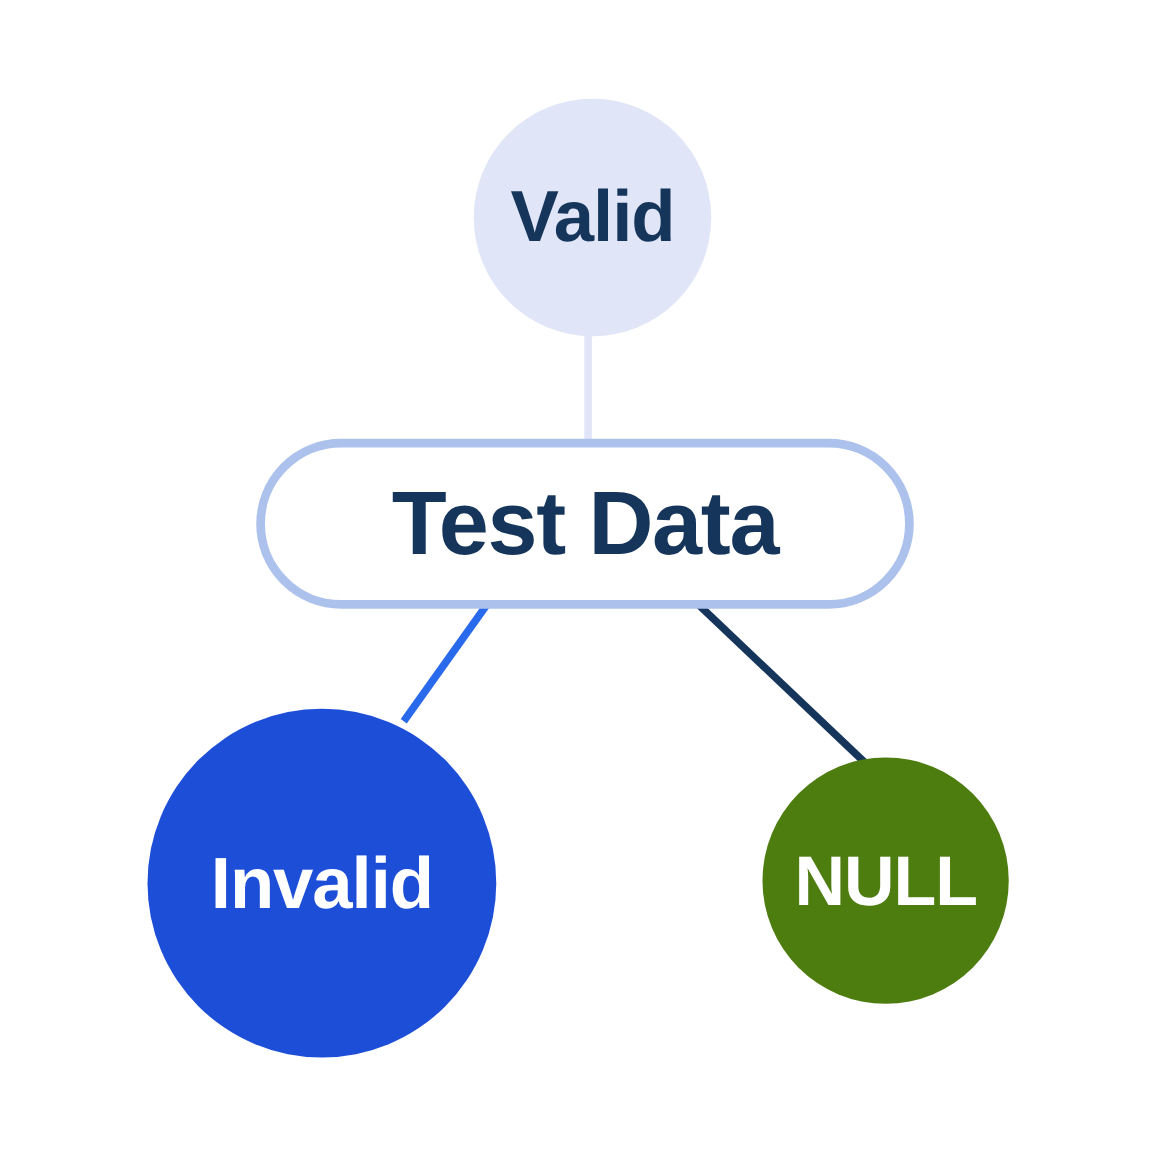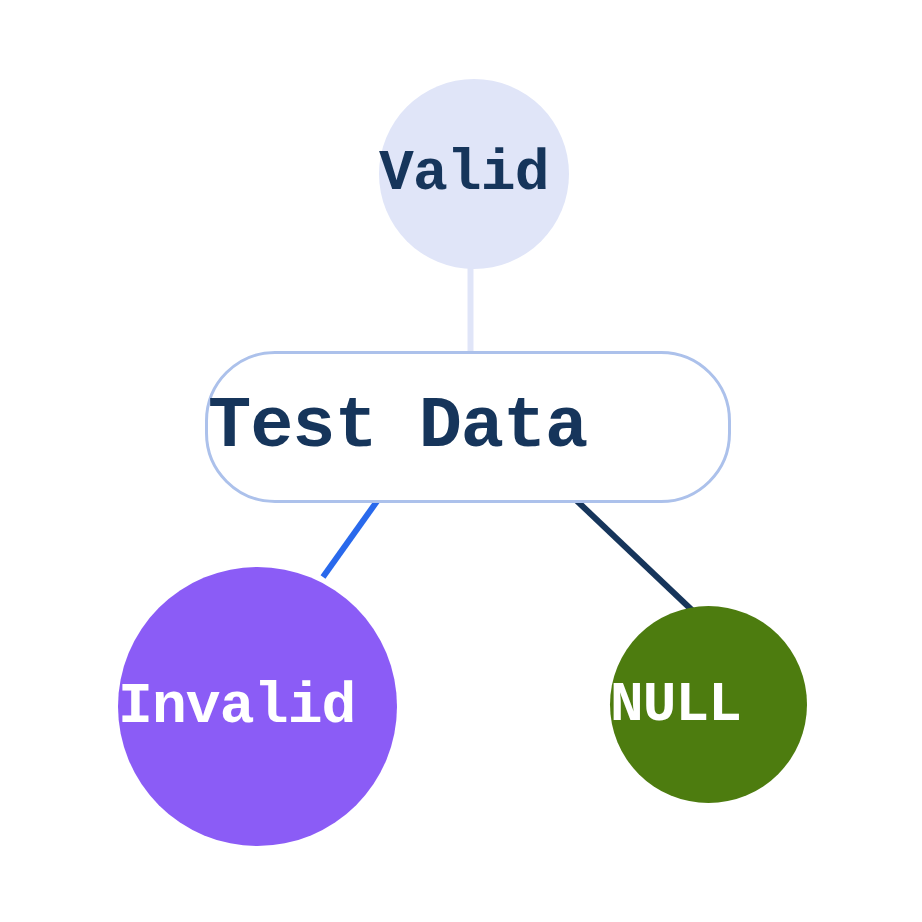--- a/index.html
+++ b/index.html
@@ -19,24 +19,23 @@
     position: absolute;
     left: 0;
     top: 0;
     width: 922px;
     height: 922px;
   }
   .node {
     position: absolute;
     display: flex;
     align-items: center;
-    justify-content: flex-start;
+    justify-content: center;
     box-sizing: border-box;
     text-align: center;
-    font-family: Liberation Mono, monospace;
   }
   .node .label {
     font-weight: 700;
     letter-spacing: -0.015em;
     line-height: 1;
     white-space: nowrap;
   }
   .circle {
     border-radius: 50%;
   }
@@ -46,23 +45,23 @@
     top: 79px;
     width: 190px;
     height: 190px;
   }
   .node-valid .label { font-size: 58px; }
   
   .node-test-data {
     left: 205px;
     top: 351px;
     width: 526px;
-    height: 152px;
+    height: 136px;
     border-radius: 70px;
-    border: 3px solid #ec4899;
+    border: 7px solid #ec4899;
     background: #ffffff;
   }
   .node-test-data .label { font-size: 72px; }
   
   .node-invalid {
     left: 118px;
     top: 567px;
     width: 279px;
     height: 279px;
   }
@@ -88,21 +87,21 @@
   </svg>
 
   <div class="node circle node-valid" style="background-color: rgb(224, 229, 248); color: rgb(22, 53, 91);">
     <span class="label">Valid</span>
   </div>
 
   <div class="node node-test-data" style="background-color: rgb(255, 255, 255); border-color: rgb(172, 193, 235); color: rgb(22, 53, 91);">
     <span class="label">Test Data</span>
   </div>
 
-  <div class="node circle node-invalid" style="background-color: #8b5cf6; color: rgb(255, 255, 255);">
+  <div class="node circle node-invalid" style="background-color: #1d4ed8; color: rgb(255, 255, 255);">
     <span class="label">Invalid</span>
   </div>
 
   <div class="node circle node-null" style="background-color: #4d7c0f; color: rgb(255, 255, 255);">
     <span class="label">NULL</span>
   </div>
 
 </div>
 
 </body></html>

